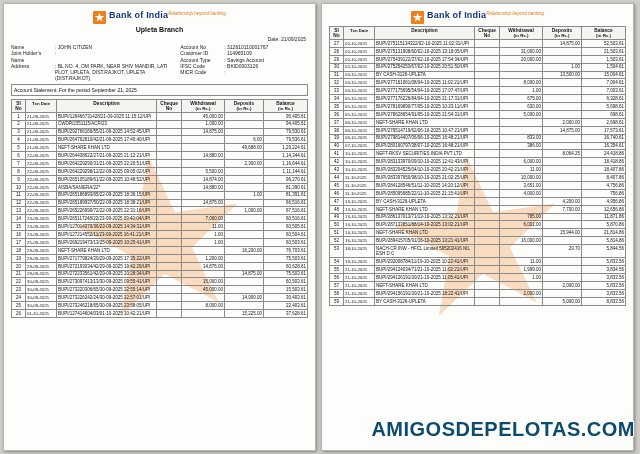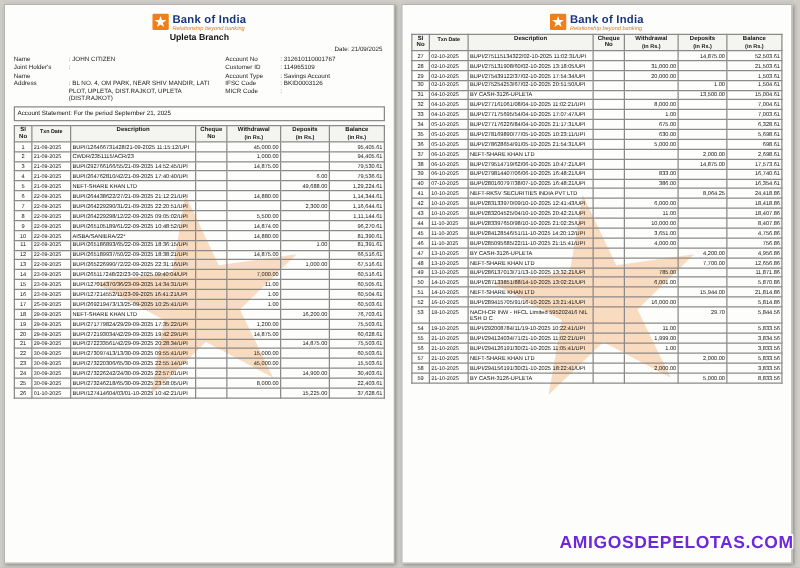--- a/index.html
+++ b/index.html
@@ -6,21 +6,21 @@
   html,body { width:640px; height:454px; }
   body { background:#b9b7b2; font-family:"Liberation Sans", sans-serif; overflow:hidden; }
   .canvas { position:relative; width:640px; height:454px; background:#cfcdc8; display:flex; gap:5px; padding:3px; }
   .page { position:relative; width:313px; height:448px; background:#fdfdfb; border:1px solid #b5b3ae; box-shadow:1px 1px 3px rgba(0,0,0,.35); padding:5px 7px; overflow:hidden; }
   .star-wm { position:absolute; left:50%; top:53%; width:170px; height:170px; transform:translate(-50%,-50%) rotate(-8deg); background:#f2a35e; opacity:.38; clip-path:polygon(50% 0%,61% 35%,98% 35%,68% 57%,79% 91%,50% 70%,21% 91%,32% 57%,2% 35%,39% 35%); }
   .page-content { position:relative; }
 
   .logo { display:flex; align-items:flex-start; justify-content:center; gap:3px; margin:2px 0 2px; }
   .logo-mark { width:13px; height:13px; background:#ef7f1a; display:flex; align-items:center; justify-content:center; border-radius:1px; }
   .logo-star { width:10px; height:10px; background:#ffffff; clip-path:polygon(50% 0%,61% 35%,98% 35%,68% 57%,79% 91%,50% 70%,21% 91%,32% 57%,2% 35%,39% 35%); }
-  .logo-txt { display:flex; flex-direction:column; }
+  .logo-txt { display:flex; flex-direction:row; }
   .logo-name { font-weight:bold; font-size:9px; line-height:9px; color:#17357d; letter-spacing:.2px; }
   .logo-tag { font-style:italic; font-size:4.5px; line-height:5px; color:#e07b1f; }
 
   .branch { text-align:center; font-weight:bold; font-size:7px; margin-bottom:3px; color:#111; }
   .date-line { text-align:right; font-size:5px; color:#222; margin:1px 2px 2px 0; }
 
   .info-grid { display:flex; font-size:5px; line-height:6.3px; color:#1b1b1b; margin-bottom:2px; }
   .info-col-left { width:57%; padding-right:4px; }
   .info-col-right { width:43%; }
   .field { display:flex; }
@@ -36,21 +36,21 @@
   td { font-size:4.5px; line-height:5.3px; word-break:break-all; }
   th:nth-child(1), td:nth-child(1) { width:14px; text-align:center; word-break:normal; }
   th:nth-child(2), td:nth-child(2) { width:31px; word-break:normal; font-size:4.3px; }
   th:nth-child(3), td:nth-child(3) { width:auto; }
   th:nth-child(4), td:nth-child(4) { width:25px; }
   th:nth-child(5), td:nth-child(5) { width:43px; }
   th:nth-child(6), td:nth-child(6) { width:39px; }
   th:nth-child(7), td:nth-child(7) { width:44px; }
   td:nth-child(n+5) { text-align:right; word-break:normal; }
 
-  .site-wm { position:absolute; right:5px; bottom:13px; font-size:14px; font-weight:bold; letter-spacing:.5px; color:#6d28d9;
+  .site-wm { position:absolute; right:5px; bottom:13px; font-size:20px; font-weight:bold; letter-spacing:.5px; color:#0c4a6e;
     text-shadow:-1px -1px 0 #fff, 1px -1px 0 #fff, -1px 1px 0 #fff, 1px 1px 0 #fff, 0 0 2px #fff; z-index:5; }
 </style>
 </head>
 <body>
 
 <div class="canvas">
 
   <div class="page">
     <div class="star-wm"></div>
     <div class="page-content">

